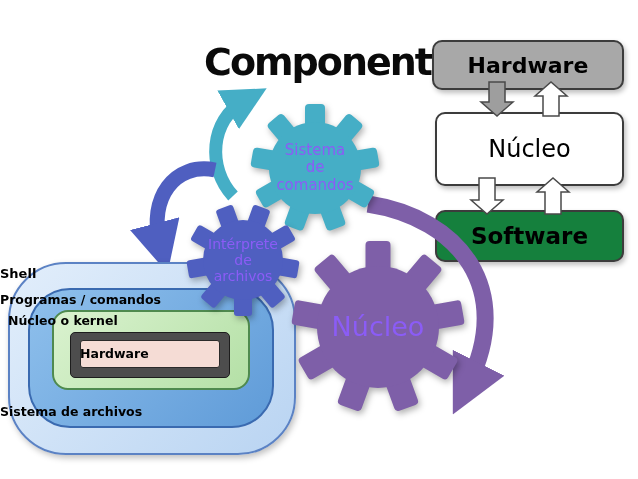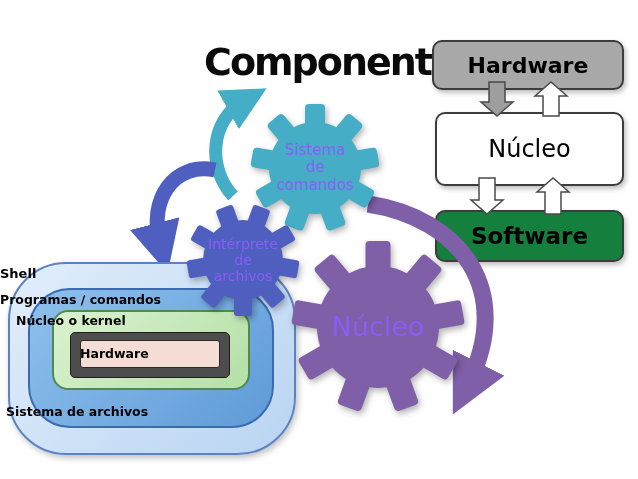--- a/index.html
+++ b/index.html
@@ -32,23 +32,23 @@
   .layer-green{left:52px;top:310px;width:198px;height:80px;border-radius:16px;
                background:linear-gradient(135deg,#daf2cf,#b4e0a6);border:2px solid #4f8a4f;}
   .layer-dark{left:70px;top:332px;width:160px;height:46px;border-radius:5px;
               background:#4d4d4d;border:1px solid #1d1d1d;}
   .layer-pink{left:80px;top:340px;width:140px;height:28px;border-radius:3px;
               background:#f5dcd5;border:1.5px solid #2a2a2a;}
 
   .layer-label{position:absolute;color:#000;font-weight:700;white-space:nowrap;}
   .lbl-shell{left:0;top:266px;width:300px;font-size:13px;}
   .lbl-programas{left:0;top:292px;width:300px;font-size:12.5px;}
-  .lbl-kernel{left:16px;top:313px;width:300px;font-size:12.5px;}
+  .lbl-kernel{left:8px;top:313px;width:300px;font-size:12.5px;}
   .lbl-hardware{left:80px;top:346px;width:140px;font-size:12.5px;}
-  .lbl-sistema{left:0;top:404px;width:300px;font-size:12.5px;padding-left:6px;}
+  .lbl-sistema{left:0;top:404px;width:300px;font-size:12.5px;}
 
   
   .gear{position:absolute;filter:drop-shadow(2px 3px 3px rgba(0,0,0,.3));}
   .gear svg{display:block;}
   .gear-text{position:absolute;left:0;top:0;width:100%;height:100%;display:flex;
              flex-direction:column;align-items:center;justify-content:center;
              color:#8b5cf6;text-align:center;line-height:1.15;pointer-events:none;}
   .gear-sistema{left:250px;top:103px;width:130px;height:130px;}
   .gear-sistema .gear-text{font-size:15px;font-weight:500;}
   .gear-interprete{left:185px;top:202px;width:116px;height:116px;}

